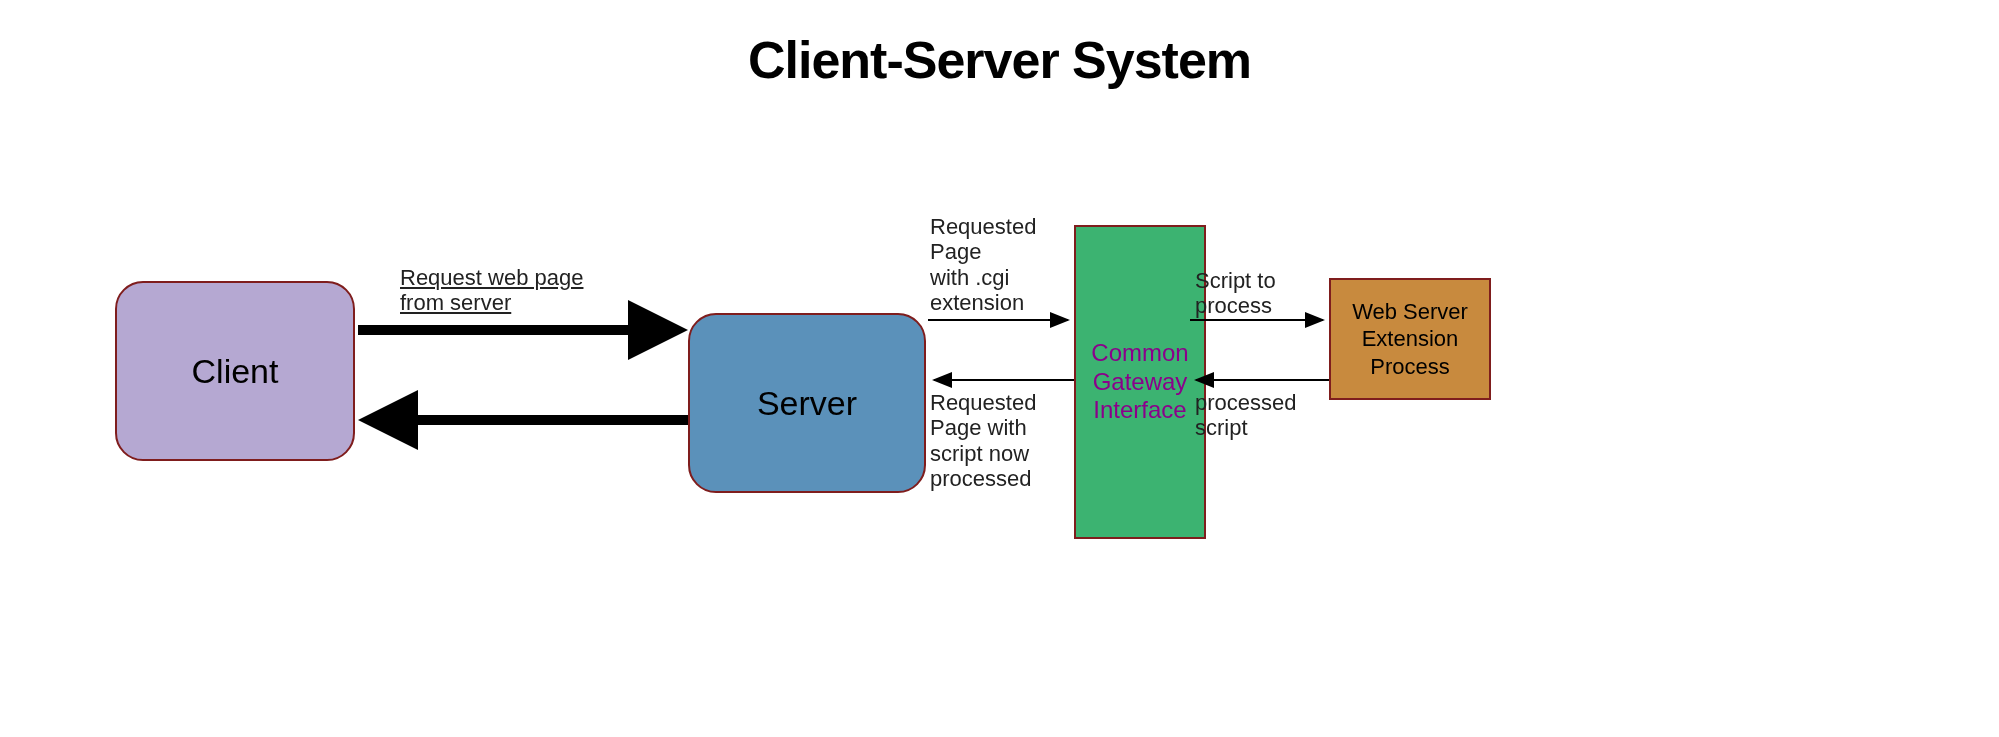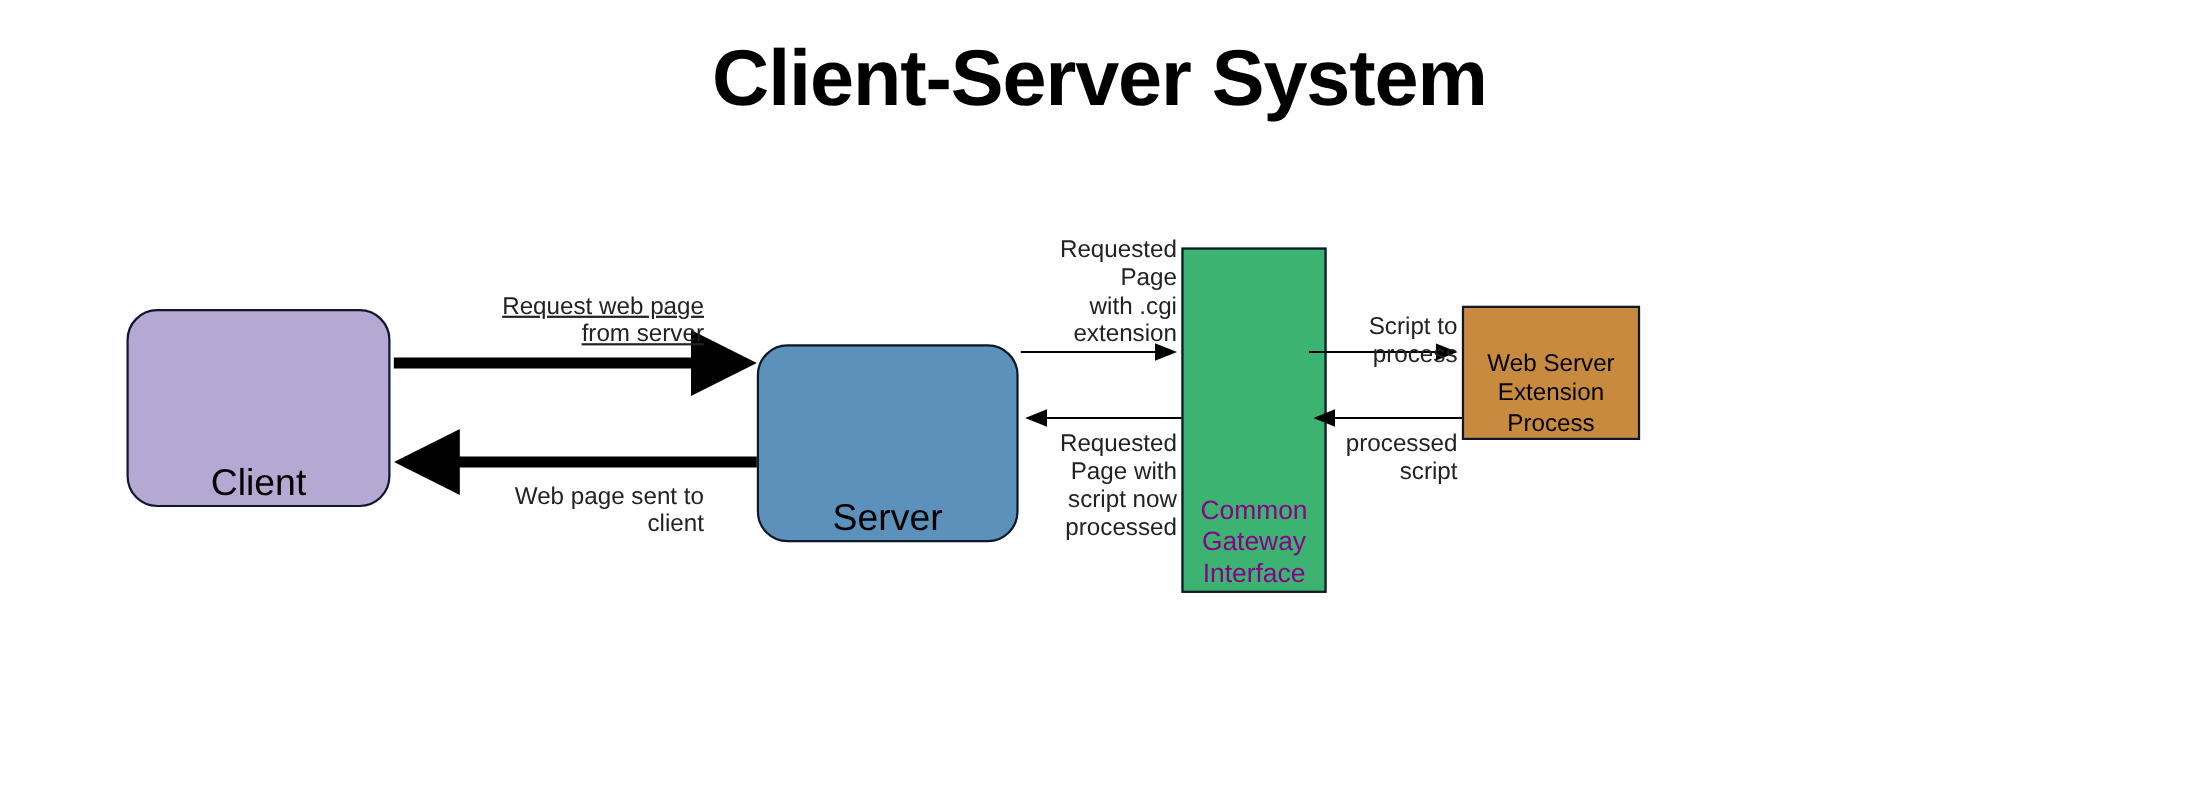--- a/index.html
+++ b/index.html
@@ -10,39 +10,39 @@
       font-family: "Helvetica Neue", Helvetica, Arial, sans-serif;
       position: relative;
       overflow: hidden;
     }
     .title {
       position: absolute;
       top: 30px;
       left: 0;
       width: 100%;
       text-align: center;
-      font-size: 72px;
+      font-size: 52px;
       font-weight: 600;
       color: #000;
       letter-spacing: -1px;
     }
     .diagram {
       position: absolute;
       top: 0;
       left: 0;
       width: 1999px;
       height: 737px;
     }
     .node {
       position: absolute;
       display: flex;
-      align-items: flex-end;
+      align-items: center;
       justify-content: center;
       text-align: center;
-      border: 2px solid #0f172a;
+      border: 2px solid #7f1d1d;
       font-size: 28px;
       color: #000;
     }
     .node.rounded { border-radius: 28px; }
     .node.client {
       left: 115px; top: 281px; width: 240px; height: 180px;
       background: #B5A8D2;
       font-size: 34px;
     }
     .node.server {
@@ -61,21 +61,21 @@
     .node.webext {
       left: 1329px; top: 278px; width: 162px; height: 122px;
       background: #C88A3E;
       font-size: 22px;
       line-height: 1.25;
     }
     .label {
       position: absolute;
       font-size: 22px;
       color: #222;
-      text-align: right;
+      text-align: left;
       line-height: 1.15;
     }
     svg { position: absolute; top: 0; left: 0; }
   </style>
 </head>
 <body>
 
 <div class="title">Client-Server System</div>
 
 <div class="diagram">
@@ -113,19 +113,18 @@
     <line x1="928" y1="320" x2="1068" y2="320" stroke="#000" stroke-width="2" marker-end="url(#arrow-thin)"></line>
 
     <line x1="1074" y1="380" x2="934" y2="380" stroke="#000" stroke-width="2" marker-end="url(#arrow-thin)"></line>
 
     <line x1="1190" y1="320" x2="1323" y2="320" stroke="#000" stroke-width="2" marker-end="url(#arrow-thin)"></line>
 
     <line x1="1329" y1="380" x2="1196" y2="380" stroke="#000" stroke-width="2" marker-end="url(#arrow-thin)"></line>
   </svg>
 
   <div class="label" style="left:400px; top:265px; width:240px;text-decoration:underline;">Request web page<br>from server</div>
-  <div class="label" style="left:400px; top:438px; width:240px;">Web page sent to<br>client</div>
   <div class="label" style="left:930px; top:214px; width:140px;">Requested<br>Page<br>with .cgi<br>extension</div>
   <div class="label" style="left:930px; top:390px; width:140px;">Requested<br>Page with<br>script now<br>processed</div>
-  <div class="label" style="left:1195px; top:268px; width:130px;margin-top:16px;">Script to<br>process</div>
+  <div class="label" style="left:1195px; top:268px; width:130px;">Script to<br>process</div>
   <div class="label" style="left:1195px; top:390px; width:130px;">processed<br>script</div>
 
 </div>
 
 </body></html>

